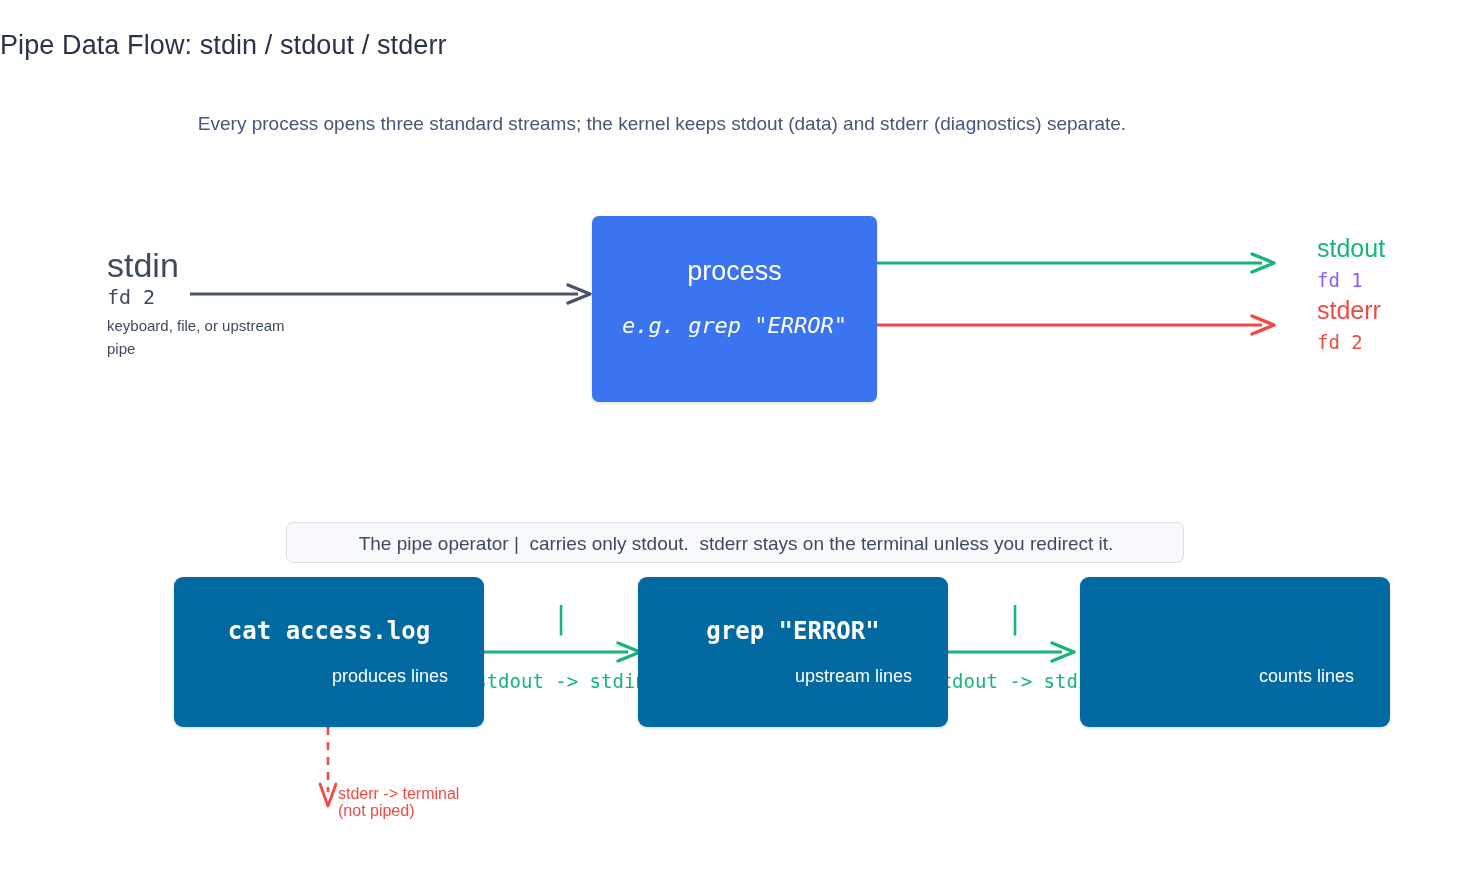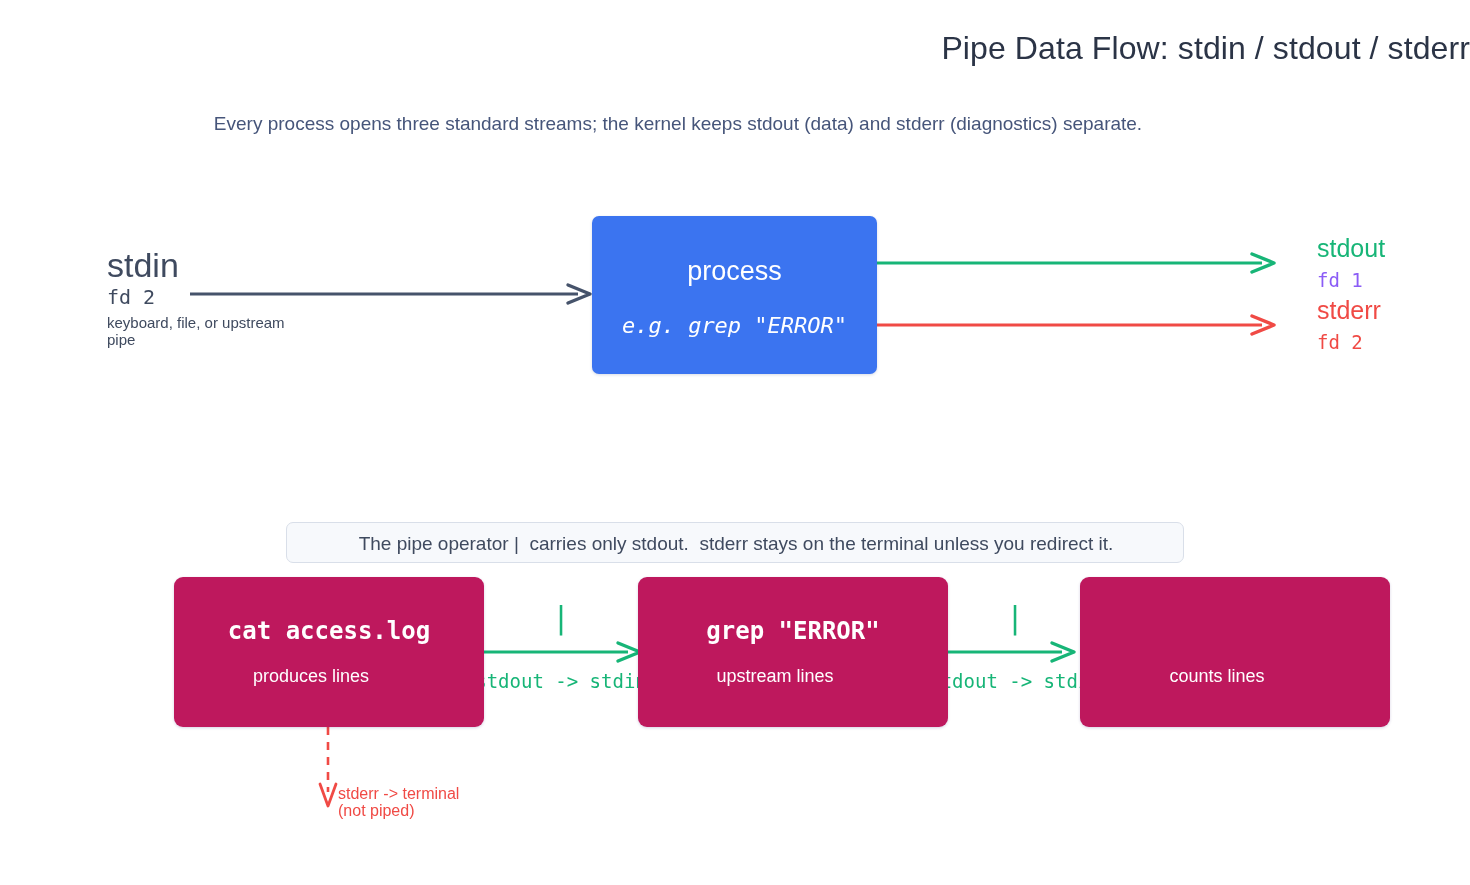--- a/index.html
+++ b/index.html
@@ -23,42 +23,41 @@
     left: 0; top: 0;
     width: 1470px;
     height: 885px;
   }
 
   
   .title {
     position: absolute;
     left: 0; top: 30px;
     width: 1470px;
-    text-align: right;
-    font-size: 32px;
+    text-align: left;
+    font-size: 27px;
     font-weight: 400;
     color: #2b3446;
     letter-spacing: 0.1px;
   }
   .subtitle {
     position: absolute;
     left: 0; top: 113px;
     width: 1324px;
     text-align: center;
     font-size: 19px;
     font-weight: 400;
     color: #46557a;
-    padding-left: 16px;
   }
 
   
   .proc-box {
     position: absolute;
     left: 592px; top: 216px;
-    width: 285px; height: 158px;
+    width: 285px; height: 186px;
     background: #3b74f0;
     border-radius: 7px;
     box-shadow: 0 1px 3px rgba(40,60,110,0.18);
   }
   .proc-title {
     position: absolute;
     left: 0; top: 40px;
     width: 285px;
     text-align: center;
     font-size: 27px;
@@ -87,21 +86,21 @@
     left: 107px; top: 285px;
     font-size: 20px;
     color: #3f4a5f;
     font-family: "DejaVu Sans Mono", "Liberation Mono", monospace;
   }
   .stdin-note {
     position: absolute;
     left: 107px; top: 314px;
     width: 190px;
     font-size: 15px;
-    line-height: 17px;
+    line-height: 23px;
     color: #3f4a5f;
   }
 
   .out-label {
     position: absolute;
     left: 1317px;
     font-size: 25px;
   }
   .out-fd {
     position: absolute;
@@ -133,42 +132,42 @@
     font-size: 19px;
     color: #3f4a5f;
     white-space: pre;
   }
 
   
   .pipe-box {
     position: absolute;
     top: 577px;
     width: 310px; height: 150px;
-    background: #be185d;
+    background: #0369a1;
     border-radius: 9px;
     box-shadow: 0 1px 3px rgba(60,30,120,0.20);
   }
   .pipe-box.b0 { left: 174px; }
   .pipe-box.b1 { left: 638px; }
   .pipe-box.b2 { left: 1080px; }
   .pipe-cmd {
     position: absolute;
     left: 0; top: 40px;
     width: 310px;
     text-align: center;
     font-size: 24px;
     font-weight: bold;
     color: #ffffff;
     font-family: "DejaVu Sans Mono", "Liberation Mono", monospace;
   }
   .pipe-desc {
     position: absolute;
     left: 0; top: 89px;
     width: 274px;
-    text-align: center;
+    text-align: right;
     font-size: 18px;
     color: #ffffff;
   }
 
   
   .conn-pipe {
     position: absolute;
     font-family: "DejaVu Sans Mono", "Liberation Mono", monospace;
     font-size: 30px;
     color: #17b577;

